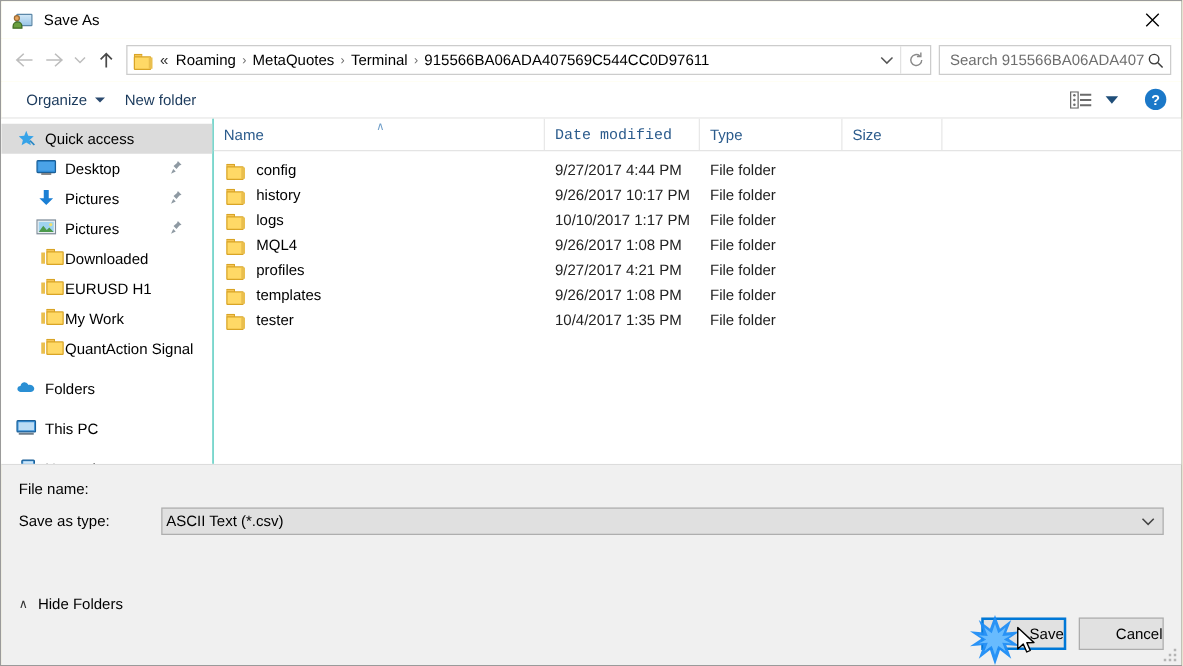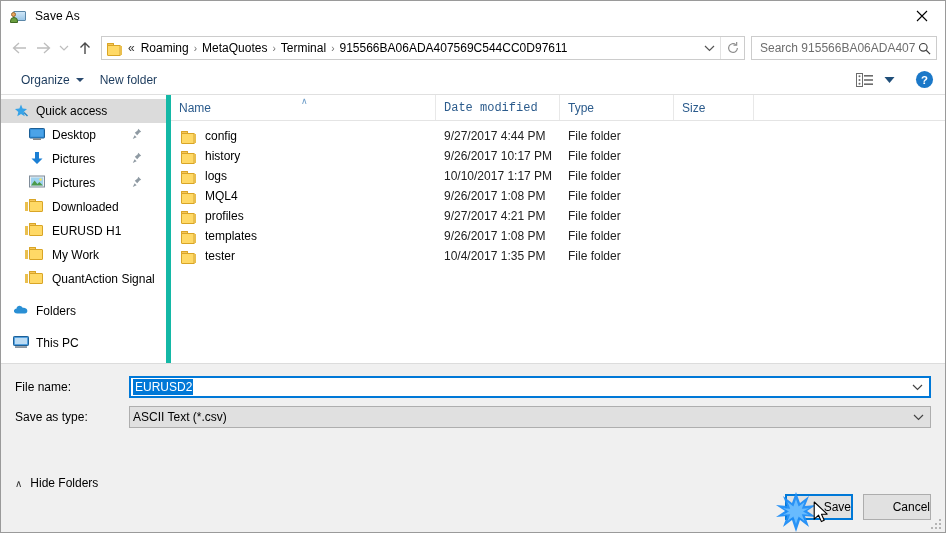--- a/index.html
+++ b/index.html
@@ -161,24 +161,25 @@
   
   .body {
     flex: 1 1 auto;
     display: flex;
     min-height: 0;
     background: #ffffff;
     border-bottom: 1px solid #dcdcdc;
   }
   .sidebar {
     width: 170px; flex: 0 0 170px;
-    border-right: 5px solid #14b8a6;
+    border-right: 1px solid #14b8a6;
     padding-top: 4px;
     background: #ffffff;
     overflow: hidden;
+    text-align: center;
   }
   .nav-row {
     height: 24px;
     display: flex; align-items: center;
     padding-left: 12px;
     position: relative;
     white-space: nowrap;
   }
   .nav-row.selected { background: #dbdbdb; }
   .nav-row.indent { padding-left: 28px; }
@@ -706,28 +707,20 @@
         </div>
 
       </div>
     </div>
   </div>
 
   <div class="footer">
 
     <div class="form-row">
       <div class="form-label">File name:</div>
-      <div class="combo focused">
-        <span class="combo-text selected-text">EURUSD2</span>
-        <span class="combo-arrow">
-          <svg width="11" height="8" viewBox="0 0 11 8">
-            <path d="M1 2 L5.5 6.5 L10 2" stroke="#444" stroke-width="1.2" fill="none"></path>
-          </svg>
-        </span>
-      </div>
     </div>
 
     <div class="form-row">
       <div class="form-label">Save as type:</div>
       <div class="combo readonly">
         <span class="combo-text">ASCII Text (*.csv)</span>
         <span class="combo-arrow">
           <svg width="11" height="8" viewBox="0 0 11 8">
             <path d="M1 2 L5.5 6.5 L10 2" stroke="#444" stroke-width="1.2" fill="none"></path>
           </svg>

